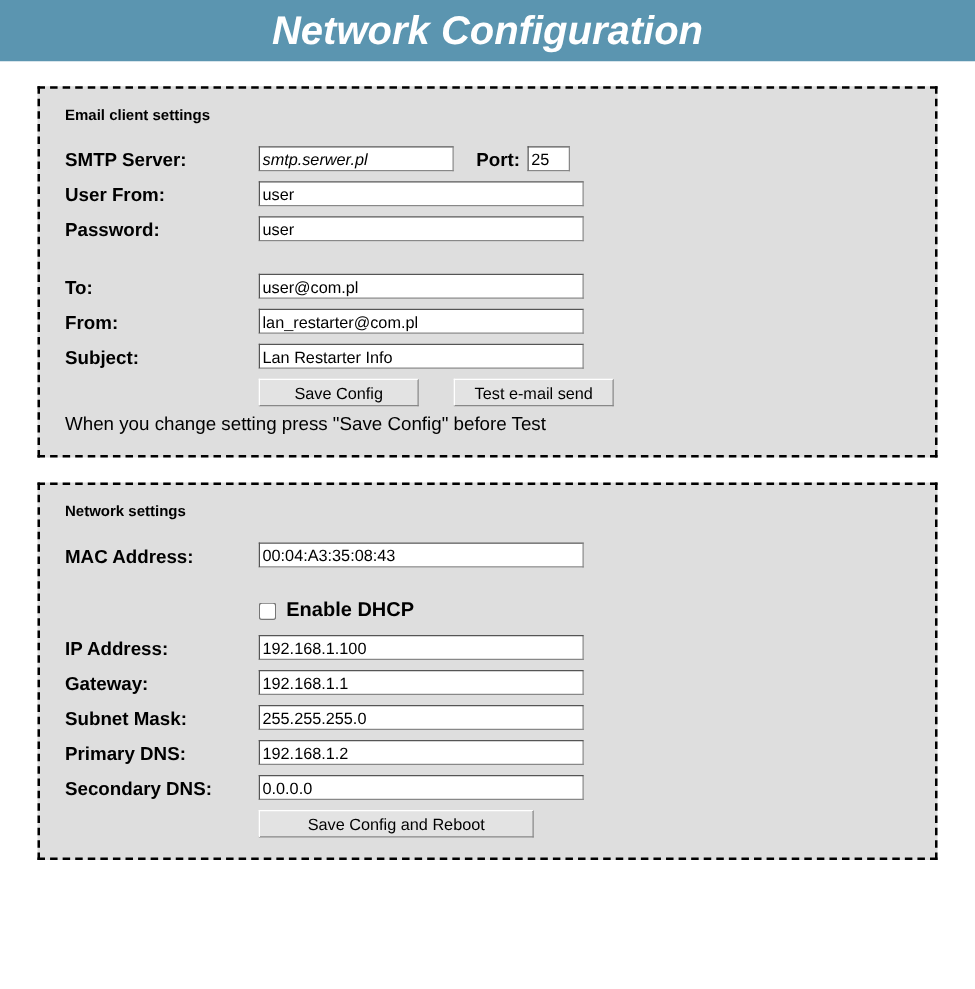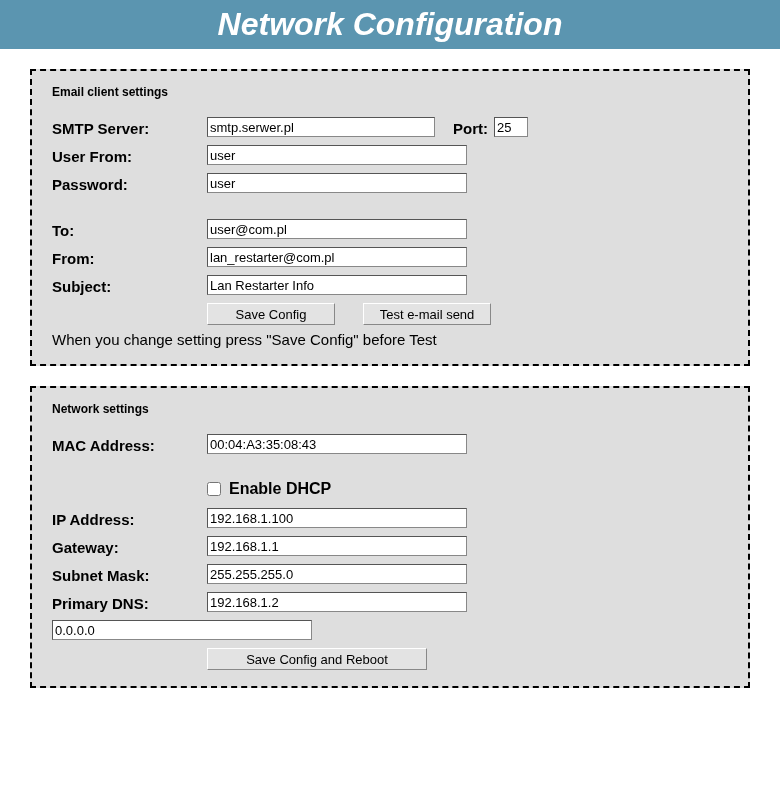--- a/index.html
+++ b/index.html
@@ -51,21 +51,22 @@
       border: 1px solid #888;
       border-top-color: #555;
       border-left-color: #555;
       background: #ffffff;
       height: 20px;
     }
     .input-wide {
       width: 260px;
     }
     .input-med {
-      width: 228px;
+      width: 156px;
+      font-style: italic;
     }
     .input-port {
       width: 34px;
     }
     .port-label {
       font-weight: bold;
       font-size: 15px;
       margin-left: 18px;
       margin-right: 6px;
     }
@@ -199,19 +200,20 @@
     <div class="label">Subnet Mask:</div>
     <input type="text" class="input-wide" value="255.255.255.0" style="">
   </div>
 
   <div class="row">
     <div class="label">Primary DNS:</div>
     <input type="text" class="input-wide" value="192.168.1.2" style="">
   </div>
 
   <div class="row">
+    <div class="label">Secondary DNS:</div>
     <input type="text" class="input-wide" value="0.0.0.0" style="">
   </div>
 
   <div class="button-row-center">
     <button class="wide">Save Config and Reboot</button>
   </div>
 </div>
 
 </body></html>

